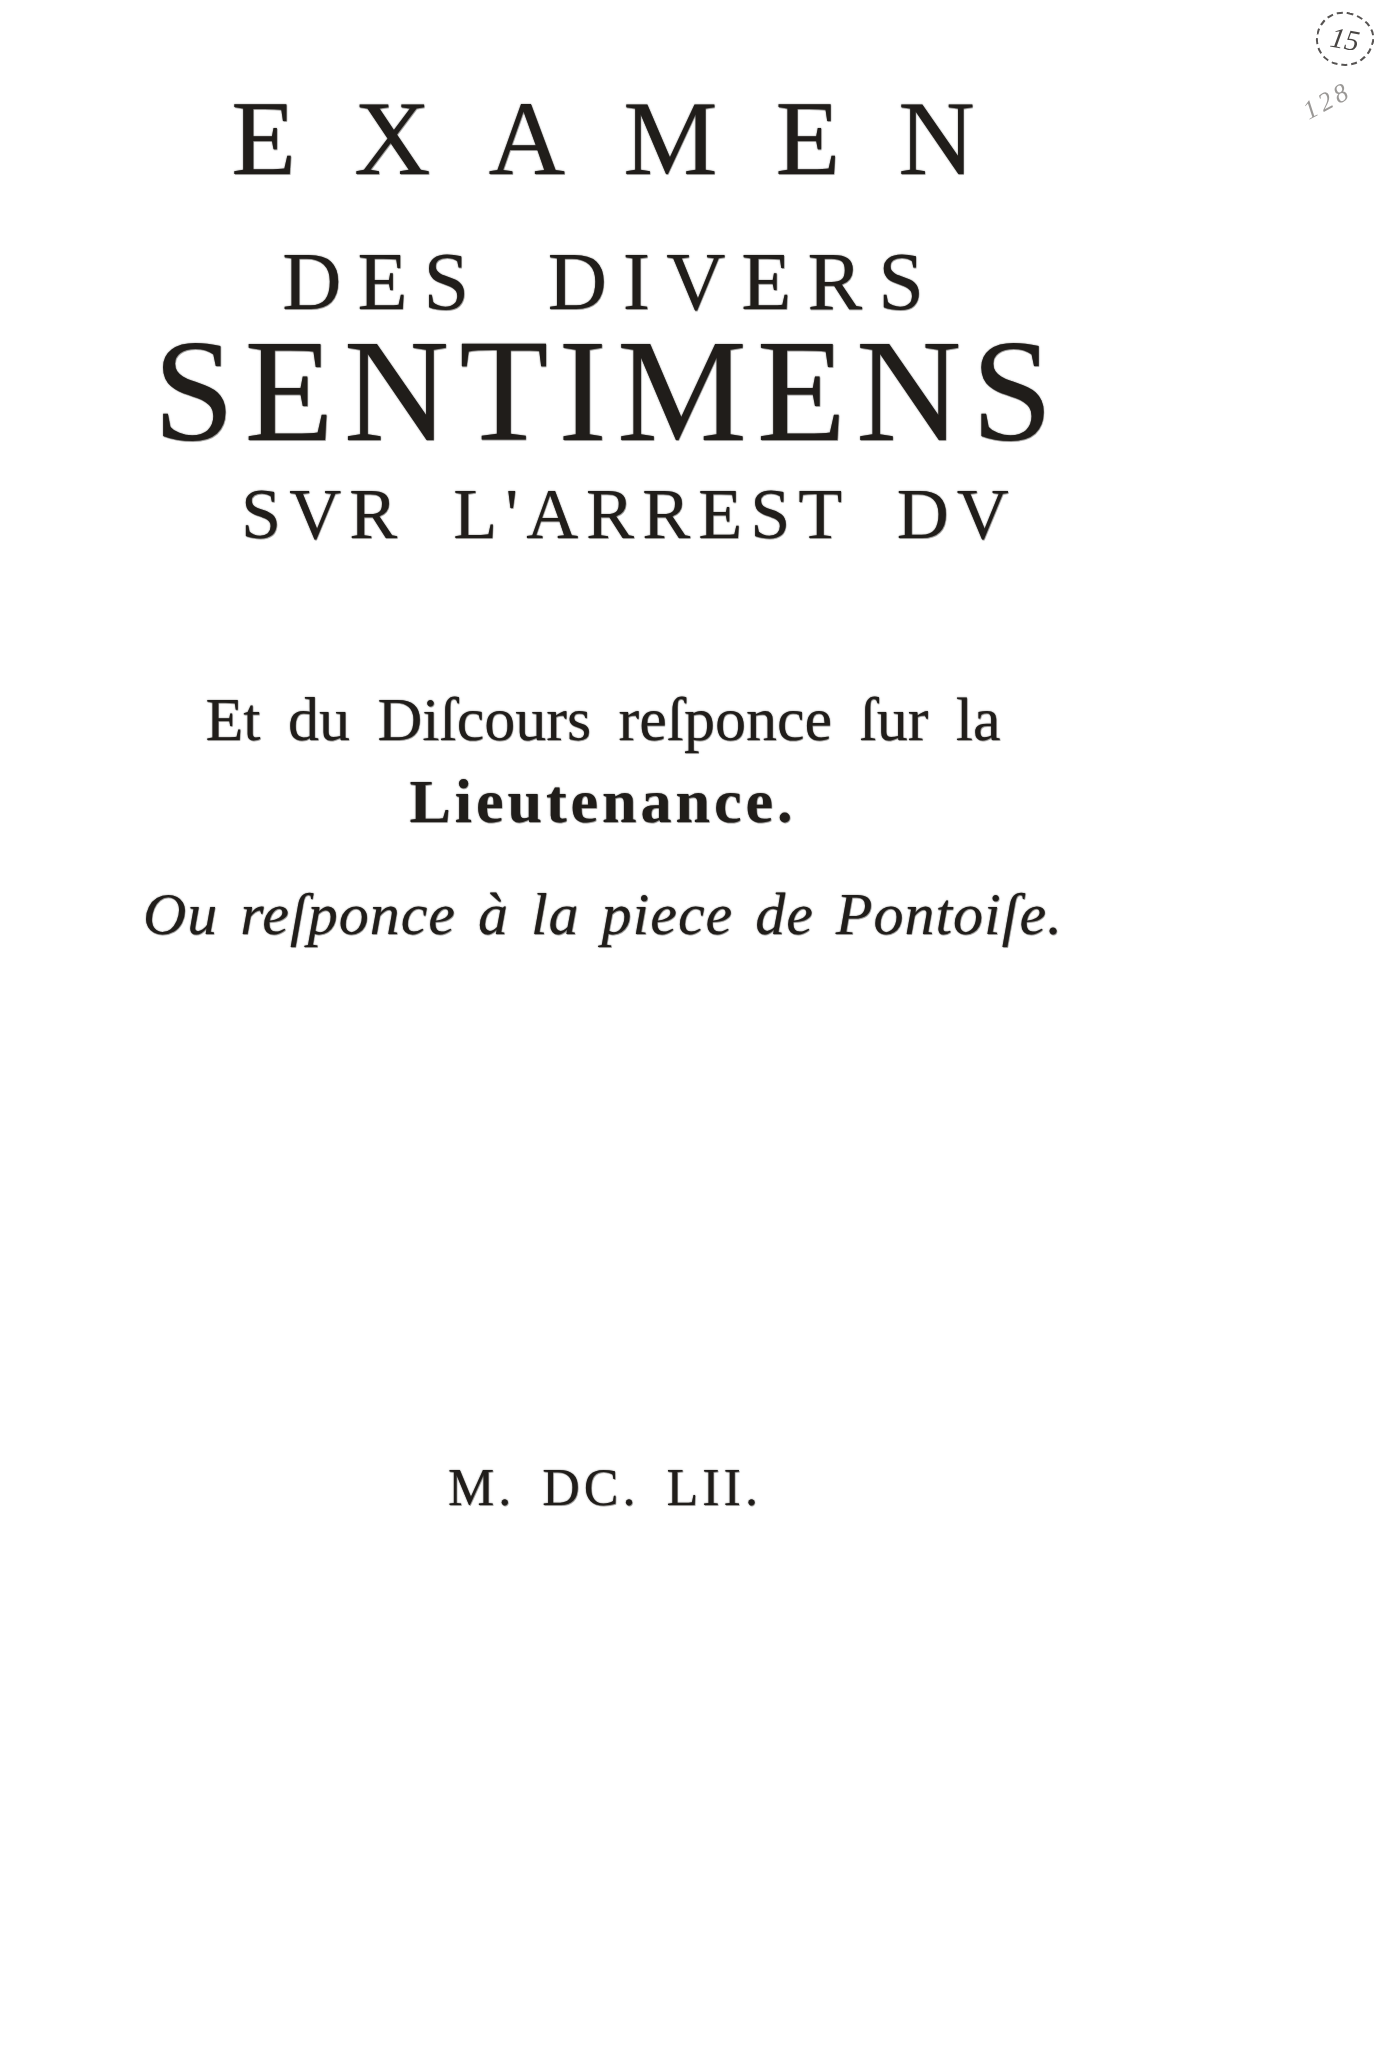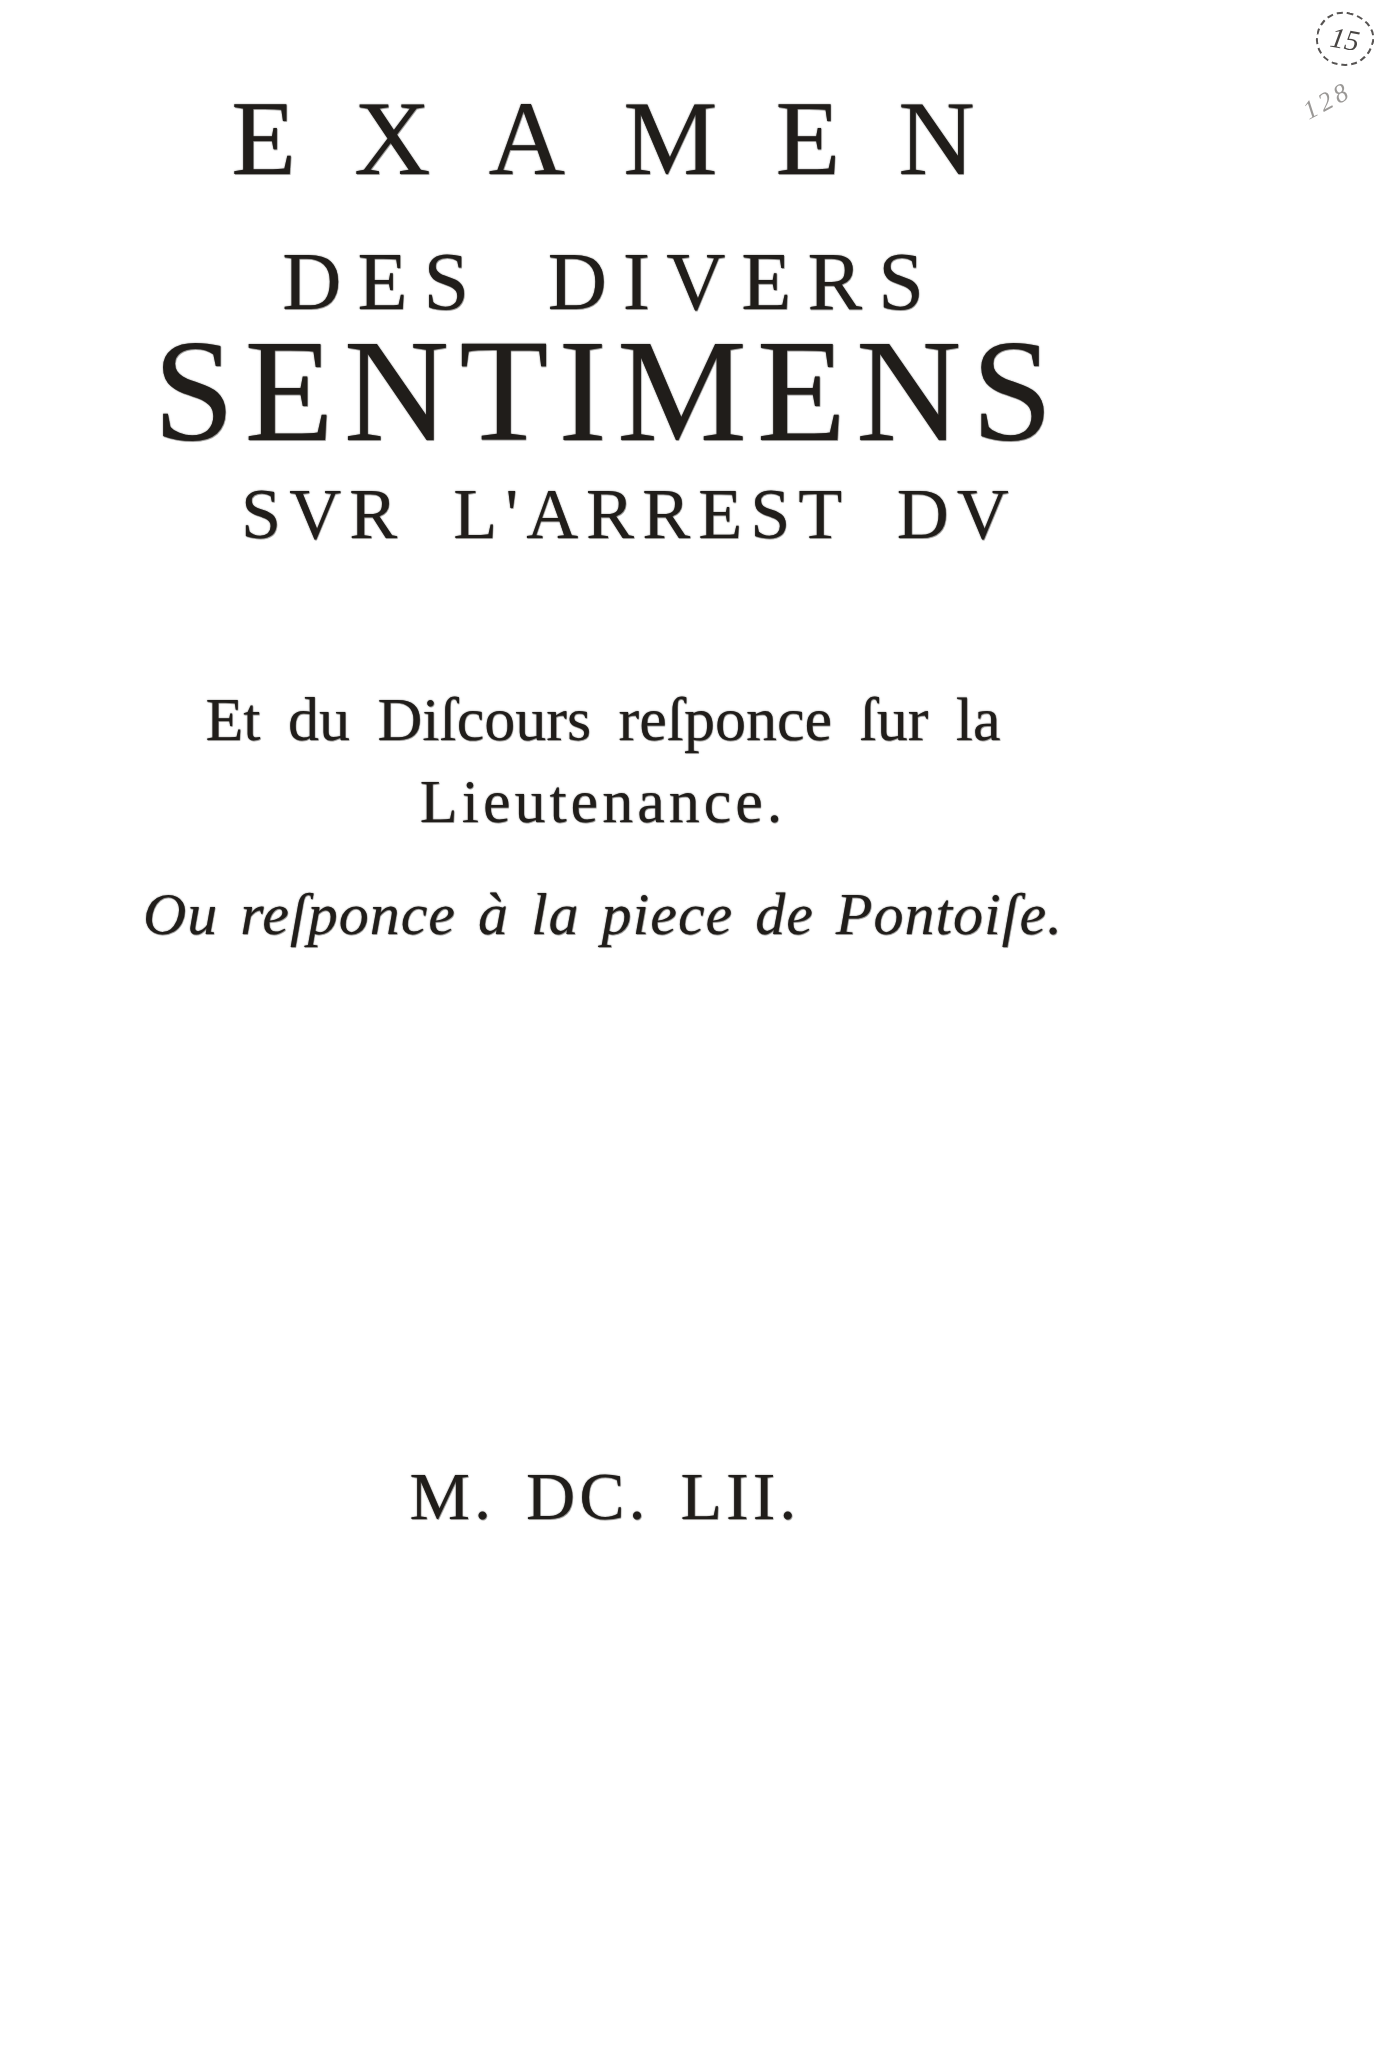--- a/index.html
+++ b/index.html
@@ -21,24 +21,24 @@
     text-align:center; line-height:1; white-space:nowrap;
     color:var(--ink);
     text-shadow:0 0 1.5px rgba(32,29,26,.75), 0.6px 0.8px 0 rgba(32,29,26,.35);
   }
   .l-examen      { top:86px;  font-size:106px; letter-spacing:58px; text-indent:58px; }
   .l-divers      { top:212px; font-size:82px;  letter-spacing:16px; word-spacing:26px; text-indent:16px;margin-top:29px; }
   .l-sentimens   { top:318px; font-size:146px; letter-spacing:10px; text-indent:10px; }
   .l-svr         { top:478px; font-size:72px;  letter-spacing:8px;  word-spacing:22px; text-indent:8px;margin-left:22px; }
   .l-parlement   { top:572px; font-size:59px;  word-spacing:10px; }
   .l-discours    { top:688px; font-size:62px;  word-spacing:12px; }
-  .l-lieutenance { top:770px; font-size:62px;  letter-spacing:4px; }
+  .l-lieutenance { top:770px; font-size:62px;  letter-spacing:4px;font-weight:bold; }
   .l-responce    { top:884px; font-size:60px;  font-style:italic; word-spacing:6px; letter-spacing:1px; }
   .l-paris       { top:1358px; font-size:60px; letter-spacing:15px; word-spacing:10px; text-indent:15px; }
-  .l-year        { top:1462px; font-size:68px; letter-spacing:4px;  word-spacing:10px; text-indent:4px; }
+  .l-year        { top:1462px; font-size:52px; letter-spacing:4px;  word-spacing:10px; text-indent:4px; }
 
   
   .folio {
     position:absolute; left:1316px; top:12px; width:58px; height:54px;
     border:2px dashed rgba(45,42,40,.8);
     border-radius:48% 55% 52% 46% / 52% 46% 56% 50%;
     transform:rotate(10deg);
     display:flex; align-items:center; justify-content:center;
     font-style:italic; font-size:29px; color:rgba(40,37,34,.85);
   }

